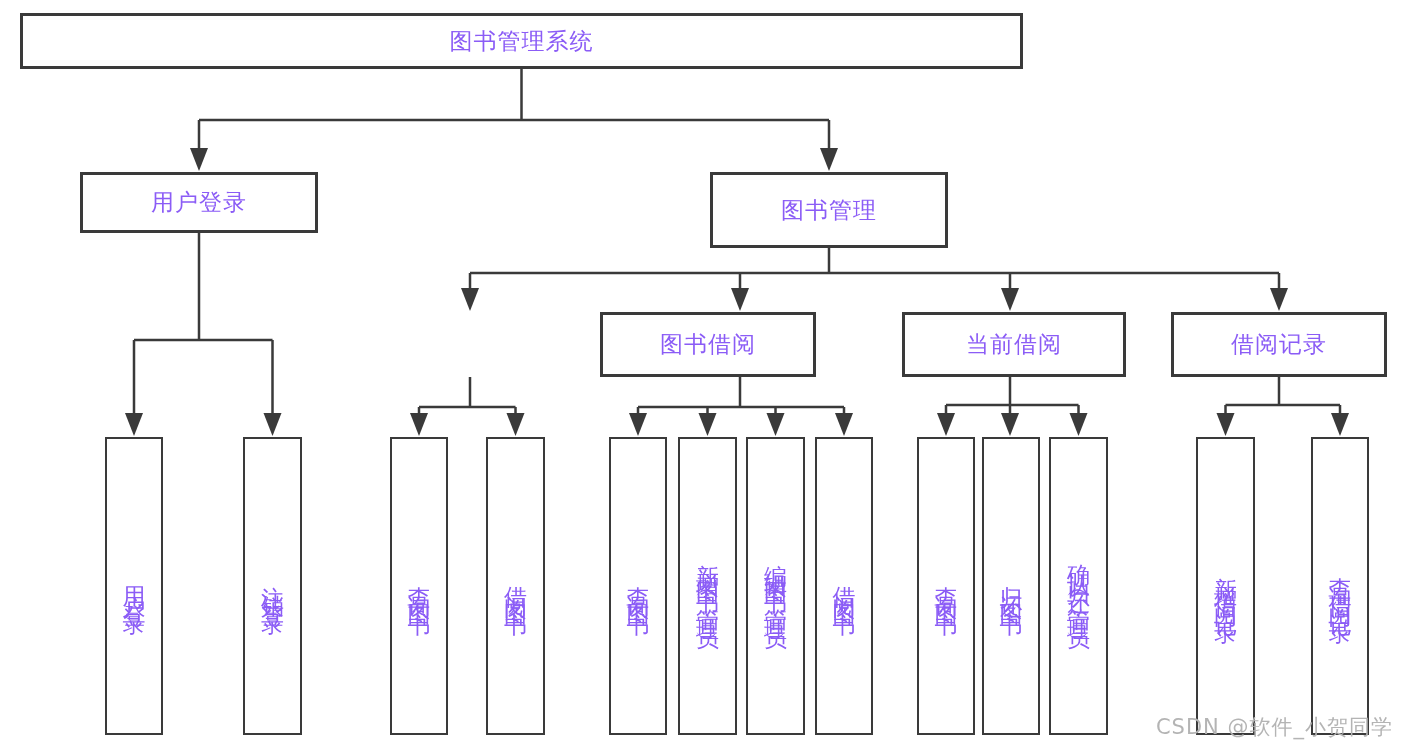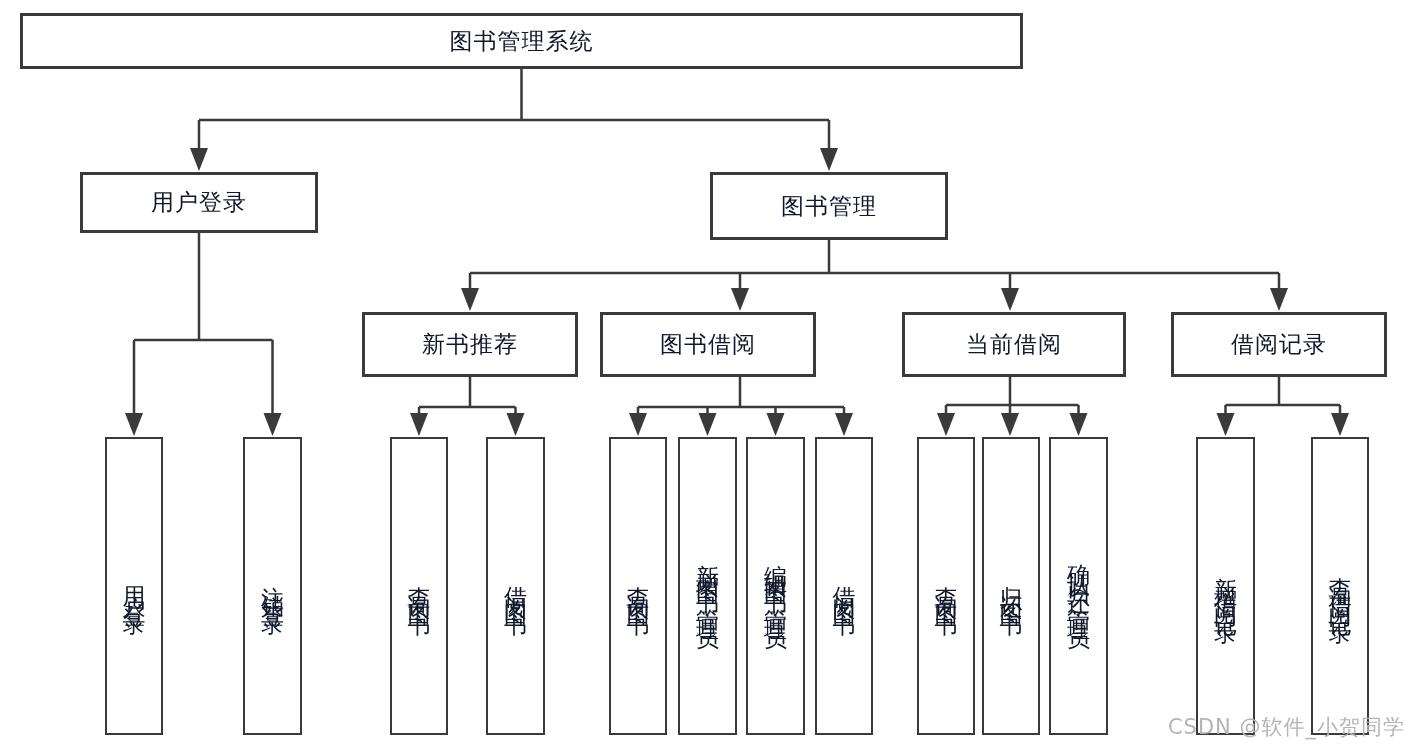--- a/index.html
+++ b/index.html
@@ -24,21 +24,21 @@
     pointer-events: none;
   }
   .node {
     position: absolute;
     box-sizing: border-box;
     background: #ffffff;
     border: 3px solid #3a3a3a;
     display: flex;
     align-items: center;
     justify-content: center;
-    color: #0f172a;
+    color: #8b5cf6;
     font-size: 23px;
     line-height: 1;
     z-index: 2;
     text-align: center;
   }
   .node.leaf {
     border-width: 2.5px;
     top: 437px;
     height: 298px;
   }
@@ -49,21 +49,21 @@
   .node.leaf .v-label {
     writing-mode: vertical-rl;
     text-orientation: mixed;
     letter-spacing: 9px;
     font-size: 23px;
     white-space: nowrap;
     max-height: 292px;
   }
   .watermark {
     position: absolute;
-    right: 0;
+    right: 12px;
     bottom: 6px;
     font-size: 21px;
     color: #b4b4b4;
     letter-spacing: 1px;
     z-index: 5;
     white-space: nowrap;
   }
 </style>
 </head>
 <body>
@@ -110,27 +110,24 @@
     </g>
   </svg>
 
   <div class="node" style="left:20px; top:13px; width:1003px; height:56px;">
     <span class="h-label">图书管理系统</span>
   </div>
 
   <div class="node" style="left:80px; top:172px; width:238px; height:61px;">
     <span class="h-label">用户登录</span>
   </div>
-  <div class="node" style="left:710px; top:172px; width:238px; height:68px;">
+  <div class="node" style="left:710px; top:172px; width:238px; height:76px;">
     <span class="h-label">图书管理</span>
   </div>
 
-  <div class="node" style="left:362px; top:312px; width:216px; height:65px;">
-    <span class="h-label">新书推荐</span>
-  </div>
   <div class="node" style="left:600px; top:312px; width:216px; height:65px;">
     <span class="h-label">图书借阅</span>
   </div>
   <div class="node" style="left:902px; top:312px; width:224px; height:65px;">
     <span class="h-label">当前借阅</span>
   </div>
   <div class="node" style="left:1171px; top:312px; width:216px; height:65px;">
     <span class="h-label">借阅记录</span>
   </div>
 

